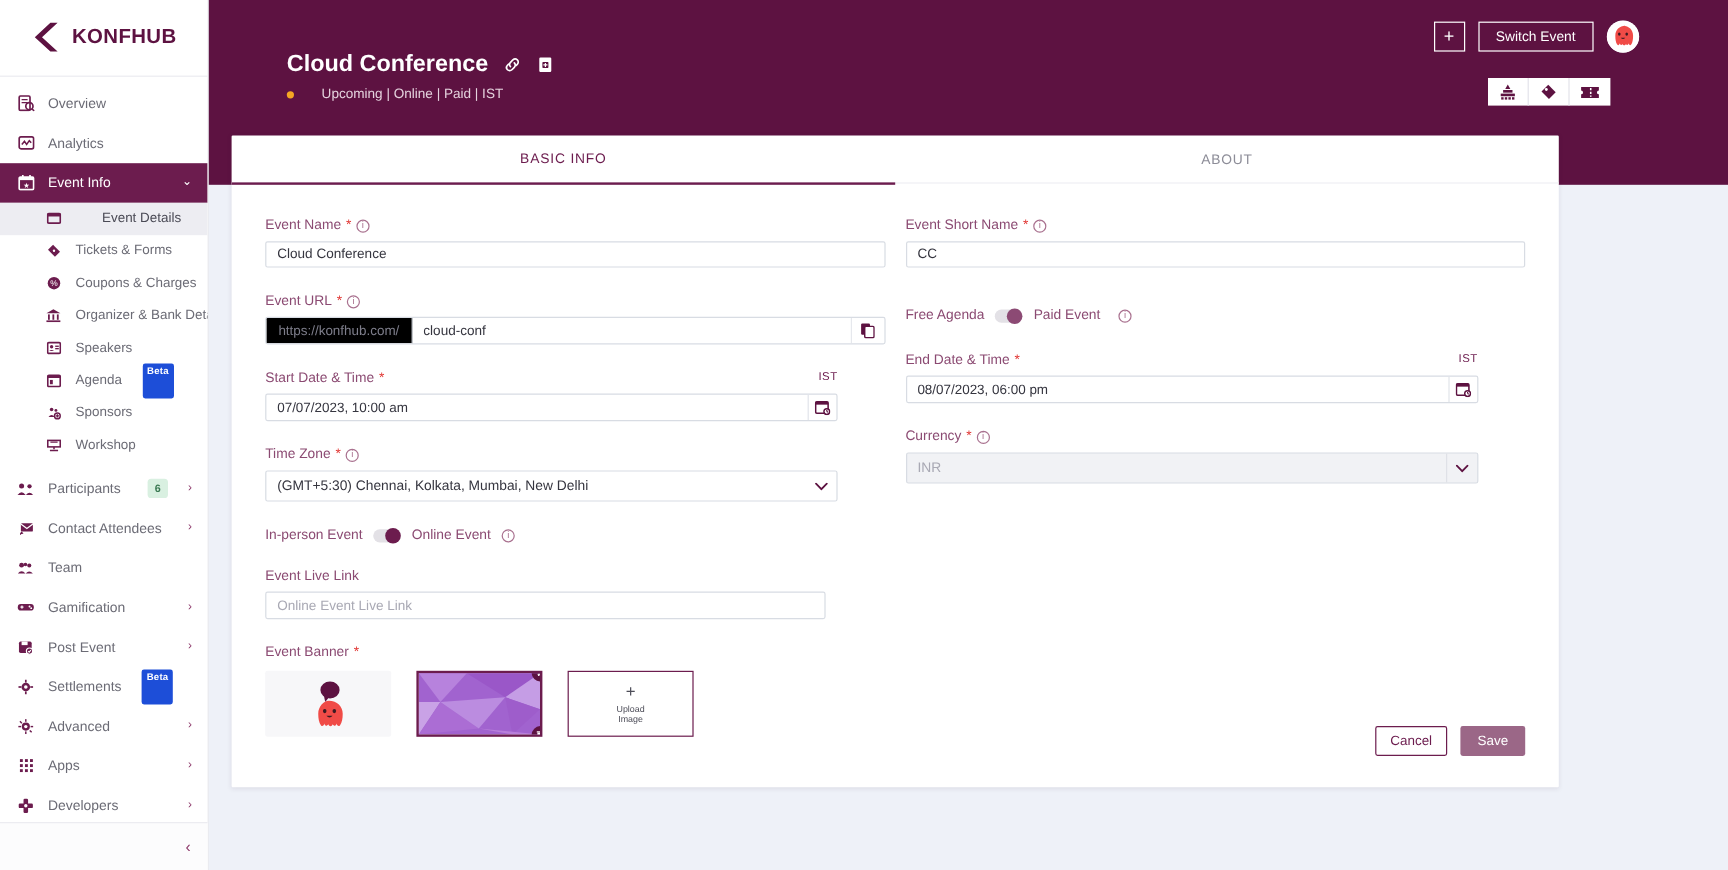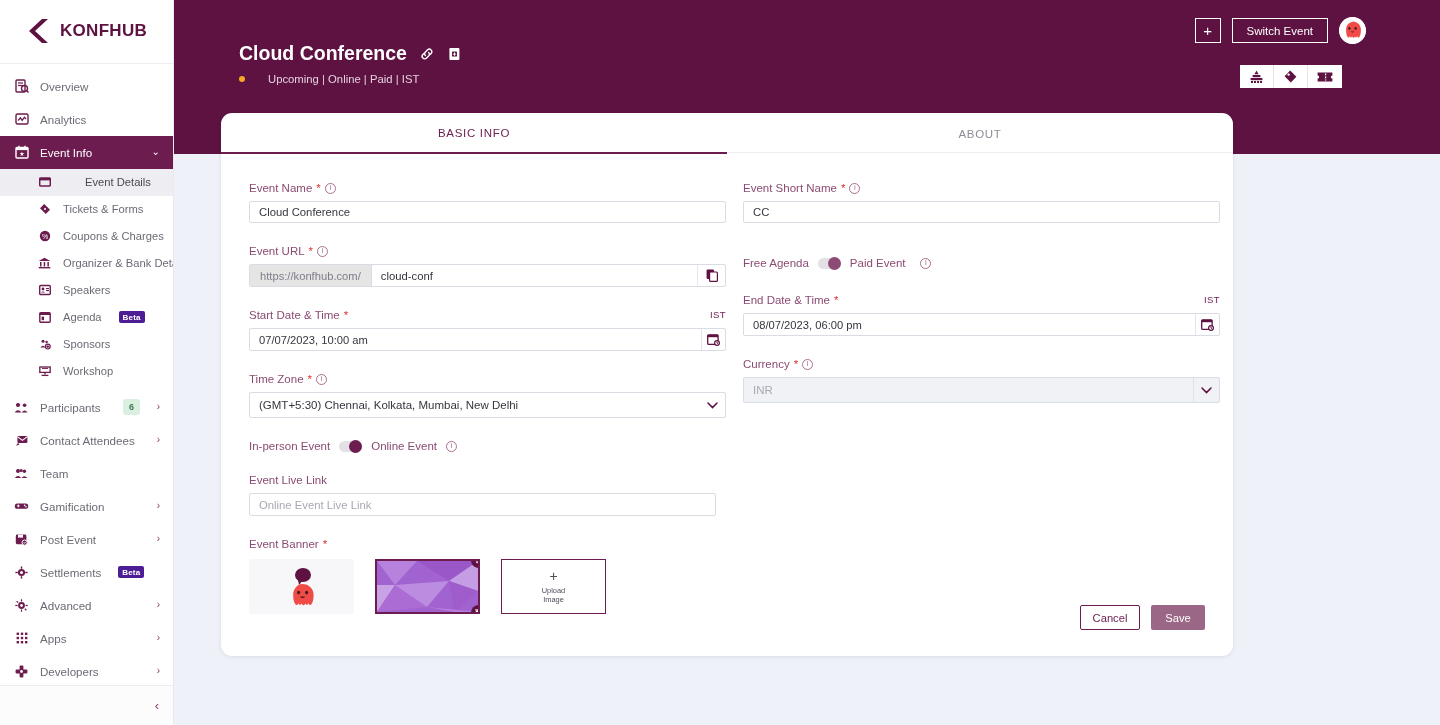--- a/index.html
+++ b/index.html
@@ -40,22 +40,22 @@
   .nav-item.active .ico { color: #fff; }
   .nav-item.sub { padding-left: 36px; height: 27px; }
   .nav-item.sub .lbl { font-size: 11.2px; }
   .nav-item.sub.current { background: #ededf2; gap: 32px; }
   .nav-item.sub.current .lbl { color: #4a4a55; }
   .chev {
     position: absolute; right: 13px; color: #8e3a6b; font-size: 10px; line-height: 1;
   }
   .nav-item.active .chev { color: #fff; }
   .badge-beta {
-    background: #4c1d95; color: #fff; font-size: 8px; font-weight: bold;
-    padding: 2px 4px 1px; border-radius: 2px; letter-spacing: .2px; text-align: right;
+    background: #1d4ed8; color: #fff; font-size: 8px; font-weight: bold;
+    padding: 2px 4px 18px; border-radius: 2px; letter-spacing: .2px; text-align: right;
   }
   .badge-count {
     background: #d9f0e1; color: #3b7a53; font-size: 9px; font-weight: bold;
     padding: 3px 6px; border-radius: 3px; position: absolute; right: 33px;
   }
   .sidebar-footer {
     height: 40px; border-top: 1px solid #ececf1; display: flex;
     align-items: center; justify-content: flex-end; padding-right: 14px;
     background: #fcfcfd;
   }
@@ -104,22 +104,22 @@
   }
   .icon-group .gi {
     width: 34px; height: 23px; display: flex; align-items: center;
     justify-content: center; color: #5d1241; cursor: pointer;
     border-right: 1px solid #e3e3ea;
   }
   .icon-group .gi:last-child { border-right: none; }
 
   
   .card {
-    position: absolute; left: 48px; top: 113px; width: 1012px; height: 543px;
-    background: #fff; border-radius: 11px;
+    position: absolute; left: 20px; top: 113px; width: 1106px; height: 543px;
+    background: #fff; border-radius: 1px;
     box-shadow: 0 1px 4px rgba(40,20,50,.09);
   }
   .tabs { display: flex; height: 40px; border-bottom: 1px solid #eeeef3; }
   .tab {
     flex: 1 1 50%; display: flex; align-items: center; justify-content: center;
     font-size: 11.5px; letter-spacing: .7px; color: #8d8d98; cursor: pointer;
     height: 41px;
   }
   .tab.active { color: #6c1c4e; border-bottom: 2px solid #6c1c4e; }
 
@@ -147,21 +147,21 @@
   .inp {
     width: 100%; height: 22px; border: 1px solid #d8dce3; border-radius: 2px;
     font-size: 11.3px; color: #35353f; padding: 0 9px; background: #fff;
     font-family: "Liberation Sans", sans-serif; outline: none; line-height: 22px;
   }
   .inp::placeholder { color: #a9a9b4; }
   .inp.tall { height: 23px; }
   .url-row { display: flex; width: 100%; height: 23px;
              border: 1px solid #d8dce3; border-radius: 2px; overflow: hidden; }
   .url-prefix {
-    background: #e5e5e5; color: #7e7e8b; font-size: 11.2px;
+    background: #000000; color: #7e7e8b; font-size: 11.2px;
     padding: 0 10px; display: flex; align-items: center;
     border-right: 1px solid #d8dce3; white-space: nowrap;
   }
   .url-input {
     flex: 1 1 auto; border: none; outline: none; font-size: 11.3px;
     color: #35353f; padding: 0 9px; font-family: "Liberation Sans", sans-serif;
   }
   .copy-btn {
     width: 28px; display: flex; align-items: center; justify-content: center;
     color: #5d1241; cursor: pointer; border-left: 1px solid #e6e8ed;

